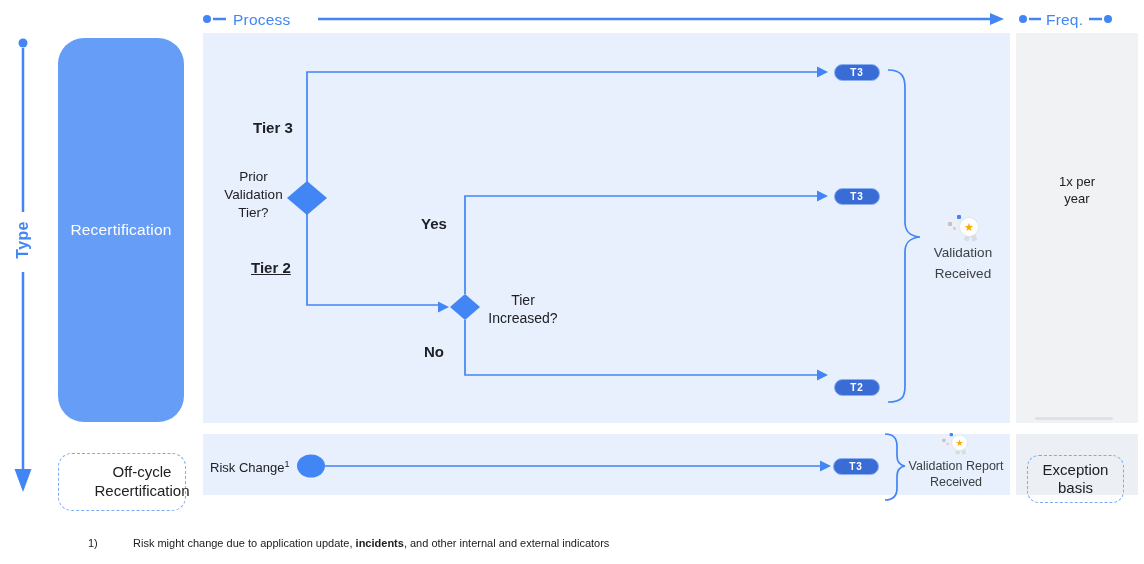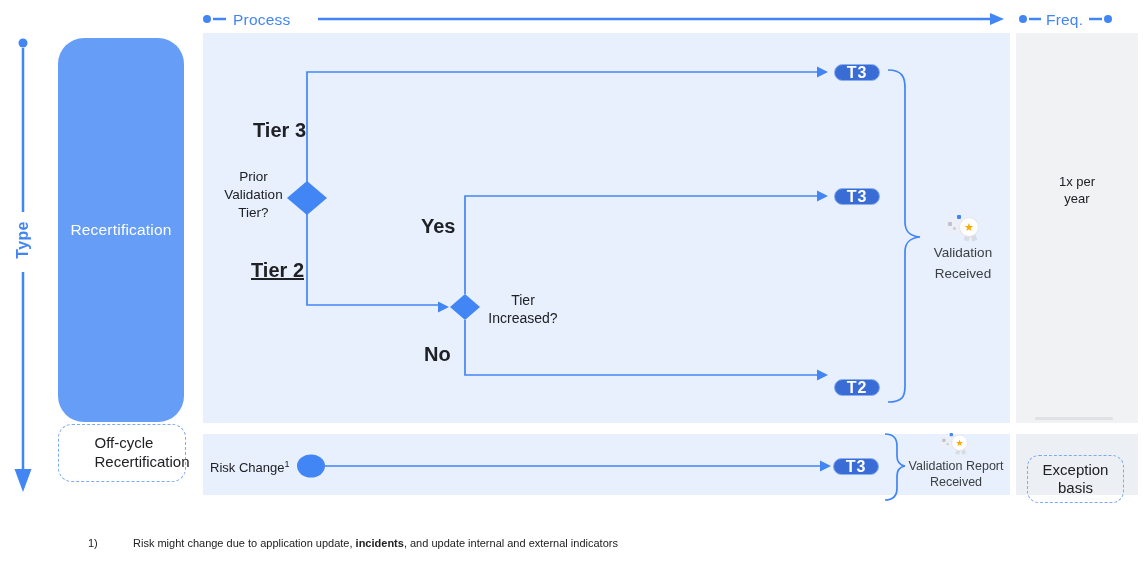--- a/index.html
+++ b/index.html
@@ -27,38 +27,38 @@
   .ln-thick{stroke:var(--accent);stroke-width:2.5;fill:none;}
   .fil{fill:var(--accent);stroke:none;}
   
   .txt{position:absolute;z-index:3;}
   .hdr{color:var(--accent);font-weight:400;font-size:15.5px;letter-spacing:.2px;}
   .type-label{left:-8px;top:231px;width:62px;text-align:center;transform:rotate(-90deg);
     color:var(--accent);font-weight:700;font-size:16px;letter-spacing:.3px;}
   .recert-box{left:58px;top:38px;width:126px;height:384px;border-radius:26px;background:var(--box-blue);
     color:#fff;display:flex;align-items:center;justify-content:center;font-size:15.5px;font-weight:500;
     letter-spacing:.2px;z-index:1;}
-  .offcycle-box{left:58px;top:424px;width:128px;height:58px;border:1.6px dashed var(--dash-border);
+  .offcycle-box{left:58px;top:453px;width:128px;height:58px;border:1.6px dashed var(--dash-border);
     border-radius:14px;background:#fff;display:flex;align-items:center;justify-content:center;
-    text-align:left;font-size:15px;font-weight:500;line-height:1.25;color:var(--ink);
+    text-align:center;font-size:15px;font-weight:500;line-height:1.25;color:var(--ink);
     white-space:pre-line;box-sizing:border-box;z-index:1;padding-left:40px;}
   .exception-box{left:1027px;top:455px;width:97px;height:48px;border:1.6px dashed var(--dash-border);
     border-radius:12px;display:flex;align-items:center;justify-content:center;text-align:center;
     font-size:15px;font-weight:500;line-height:1.2;color:var(--ink);white-space:pre-line;
     box-sizing:border-box;z-index:3;}
-  .bold-lbl{font-weight:700;font-size:20px;color:var(--ink);}
+  .bold-lbl{font-weight:700;font-size:15px;color:var(--ink);}
   .dec-lbl{font-size:13.5px;color:var(--ink);text-align:center;white-space:pre-line;line-height:1.35;}
   .out-lbl{font-size:13.5px;color:var(--muted);text-align:center;white-space:pre-line;line-height:1.55;}
   .freq-lbl{left:1016px;top:174px;width:122px;text-align:center;font-size:13px;color:var(--ink);
     white-space:pre-line;line-height:1.3;}
   .trigger-lbl{font-size:13px;color:var(--ink);}
   .trigger-lbl sup{font-size:9px;}
   
   .pill{position:absolute;z-index:3;width:46px;height:17px;border-radius:9px;background:var(--pill-fill);
-    border:1.5px solid var(--pill-border);box-sizing:border-box;color:#fff;font-size:16px;font-weight:700;
+    border:1.5px solid var(--pill-border);box-sizing:border-box;color:#fff;font-size:10px;font-weight:700;
     display:flex;align-items:center;justify-content:center;letter-spacing:1px;}
   
   .cert{position:absolute;z-index:3;width:38px;height:28px;}
   .cert .card{position:absolute;left:1px;top:3px;width:25px;height:16px;background:#ECEFF7;border-radius:2px;}
   .cert .dot-blue{position:absolute;left:13px;top:0;width:4px;height:4px;background:var(--accent);border-radius:1px;}
   .cert .dot-g1{position:absolute;left:4px;top:7px;width:4px;height:4px;background:#BCC3CE;border-radius:1px;}
   .cert .dot-g2{position:absolute;left:9px;top:12px;width:3px;height:3px;background:#CBD2DC;border-radius:1px;}
   .cert .rib1{position:absolute;left:21px;top:17px;width:5px;height:9px;background:#D7DCE5;transform:rotate(18deg);}
   .cert .rib2{position:absolute;left:27px;top:17px;width:5px;height:9px;background:#D7DCE5;transform:rotate(-18deg);}
   .cert .seal{position:absolute;left:16px;top:3px;width:18px;height:18px;background:#fff;border-radius:50%;
@@ -172,13 +172,13 @@
   <div class="rib1"></div>
   <div class="rib2"></div>
   <div class="seal">
       <span class="star">★</span>
     </div>
 </div>
 <div class="txt out-lbl" style="left:901px;top:459px;width:110px;font-size:12.5px;line-height:1.25;">Validation Report
 Received</div>
 
 <div class="txt footnote" style="left:88px;top:537px;">1)</div>
-<div class="txt footnote" style="left:133px;top:537px;"><span>Risk might change due to application update, </span><b>incidents</b><span>, and update internal and external indicators</span></div>
+<div class="txt footnote" style="left:133px;top:537px;"><span>Risk might change due to application update, </span><b>incidents</b><span>, and other internal and external indicators</span></div>
 
 </body></html>

